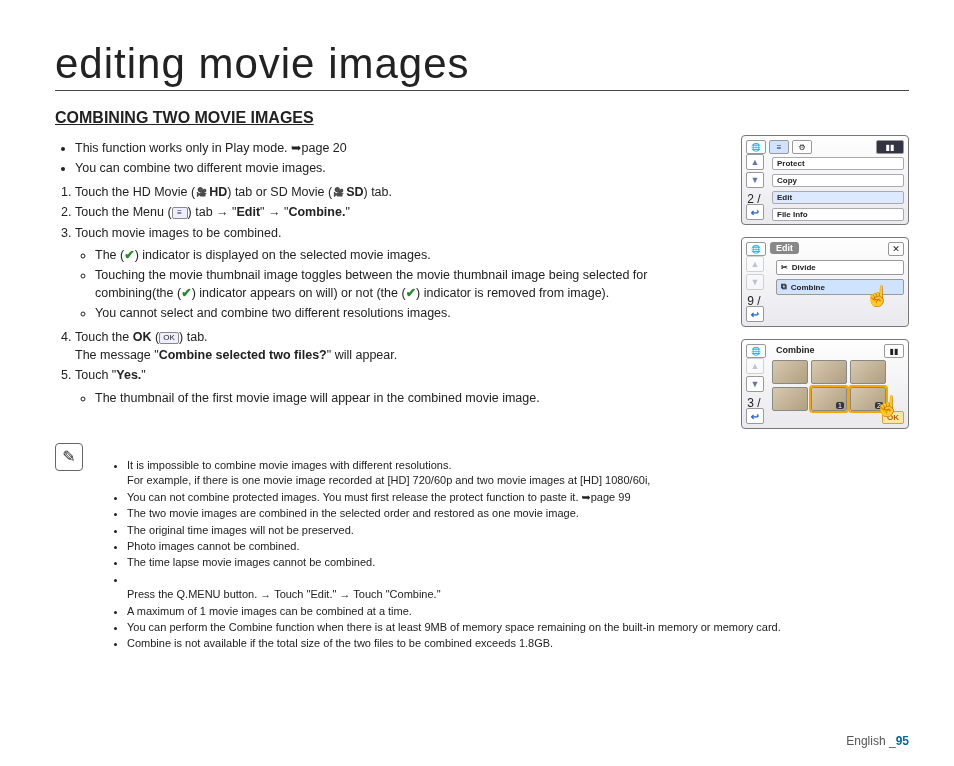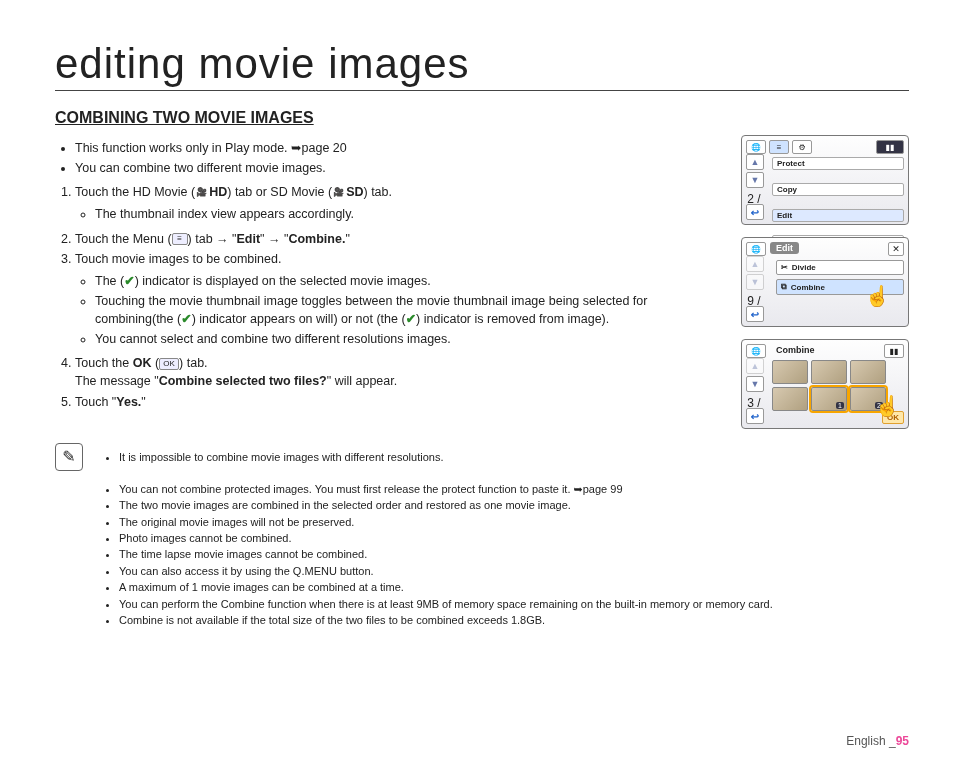--- a/index.html
+++ b/index.html
@@ -83,21 +83,21 @@
     display:flex; gap:3px; margin-bottom:3px;
   }
   .tab-chip{
     border:1px solid #999; background:#fff; border-radius:2px;
     width:18px; height:12px; display:flex;align-items:center;justify-content:center;
     font-size:8px;
   }
   .tab-sel{ background:#cfe3ff; }
   .menu-list{
     margin-left:26px;
-    display:flex; flex-direction:column; gap:13px;
+    display:flex; flex-direction:column; gap:4px;
   }
   .menu-item{
     border:1px solid #aaa; background:#fff; border-radius:2px;
     padding:1px 4px; font-size:8px; font-weight:bold;
   }
   .menu-item.sel{ background:#dde9ff;}
   .left-nav{
     position:absolute; left:4px; top:18px;
     display:flex; flex-direction:column; gap:2px;
   }
@@ -148,64 +148,64 @@
     position:absolute;font-size:20px;color:#f3c070;pointer-events:none;
   }
   .note-block{
     display:flex; gap:10px; margin-top:12px; font-size:11px; line-height:1.4;
   }
   .note-icon{
     width:26px;height:26px;border:1px solid #666;border-radius:4px;
     display:flex;align-items:center;justify-content:center;font-size:16px;
     flex-shrink:0;margin-top:2px;
   }
-  .note-list{margin:8px;padding-left:18px;}
+  .note-list{margin:16px;padding-left:18px;}
   .note-list li{margin:1px 0;}
   .footer{
     position:absolute; right:45px; bottom:18px; font-size:12px; color:#555;
   }
-  .footer .pn{font-weight:bold;color:#ec4899;}
+  .footer .pn{font-weight:bold;color:#0369a1;}
   .check{ color:#2a8a2a; font-weight:bold; }
 </style>
 </head>
 <body>
 
 <div class="page-title">editing movie images</div>
 <div class="section-title">COMBINING TWO MOVIE IMAGES</div>
 
 <div class="content-row">
   <div class="instructions">
     <ul>
       <li>This function works only in Play mode. ➥page 20</li>
       <li>You can combine two different movie images.</li>
     </ul>
     <ol>
       <li>
         <span>Touch the HD Movie (</span><span class="icon-inline">🎥</span><span class="bold">HD</span><span>) tab or SD Movie (</span><span class="icon-inline">🎥</span><span class="bold">SD</span><span>) tab.</span>
-        <ul>
-            <li>The thumbnail index view appears accordingly.</li>
-          </ul>
       </li>
       <li>
         <span>Touch the Menu (</span><span class="icon-box">≡</span><span>) tab → "</span><span class="bold">Edit</span><span>" → "</span><span class="bold">Combine.</span><span>"</span>
       </li>
       <li>
         <span>Touch movie images to be combined.</span>
         <ul>
           <li><span>The (</span><span class="check">✔</span><span>) indicator is displayed on the selected movie images.</span></li>
           <li><span>Touching the movie thumbnail image toggles between the movie thumbnail image being selected for combining(the (</span><span class="check">✔</span><span>) indicator appears on will) or not (the (</span><span class="check">✔</span><span>) indicator is removed from image).</span></li>
           <li>You cannot select and combine two different resolutions images.</li>
         </ul>
       </li>
       <li>
         <span>Touch the </span><span class="bold">OK</span><span> (</span><span class="icon-box" style="width:18px;">OK</span><span>) tab.</span><br>
         <span>The message "</span><span class="bold">Combine selected two files?</span><span>" will appear.</span>
       </li>
       <li>
         <span>Touch "</span><span class="bold">Yes.</span><span>"</span>
+        <ul>
+            <li>The thumbnail of the first movie image will appear in the combined movie image.</li>
+          </ul>
       </li>
     </ol>
   </div>
 
   <div class="screens">
 
     <div class="screen">
       <div class="screen-header">
         <div class="tab-chip">🌐</div>
         <div class="tab-chip tab-sel">≡</div>
@@ -276,29 +276,30 @@
       <div class="hand" style="right:8px;bottom:10px;">☝</div>
     </div>
   </div>
 </div>
 
 <div class="note-block">
   <div class="note-icon">✎</div>
   <ul class="note-list">
     <li>
       <span>It is impossible to combine movie images with different resolutions.</span><br>
-      <br>
+      <span>For example, if there is one movie image recorded at [HD] 720/60p and two movie images at [HD] 1080/60i,</span><br>
     </li>
     <li>You can not combine protected images. You must first release the protect function to paste it. ➥page 99</li>
     <li>The two movie images are combined in the selected order and restored as one movie image.</li>
-    <li>The original movie images will not be preserved.</li>
+    <li>The original time images will not be preserved.</li>
     <li>Photo images cannot be combined.</li>
     <li>The time lapse movie images cannot be combined.</li>
     <li>
-      <span>You can also access it by using the Q.MENU button.</span><br>
+      <br>
+      <span>Press the Q.MENU button. → Touch "Edit." → Touch "Combine."</span>
     </li>
     <li>A maximum of 1 movie images can be combined at a time.</li>
     <li>You can perform the Combine function when there is at least 9MB of memory space remaining on the built-in memory or memory card.</li>
     <li>Combine is not available if the total size of the two files to be combined exceeds 1.8GB.</li>
   </ul>
 </div>
 
 <div class="footer">
   <span>English _</span><span class="pn">95</span>
 </div>

